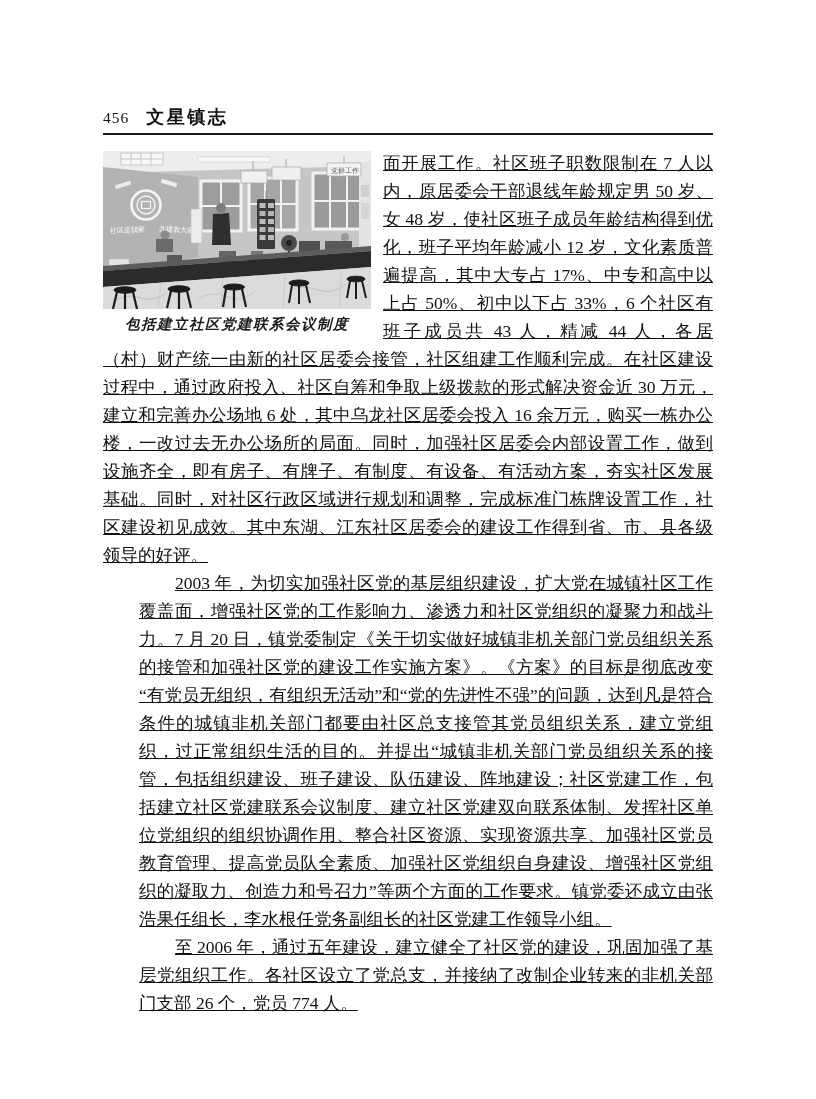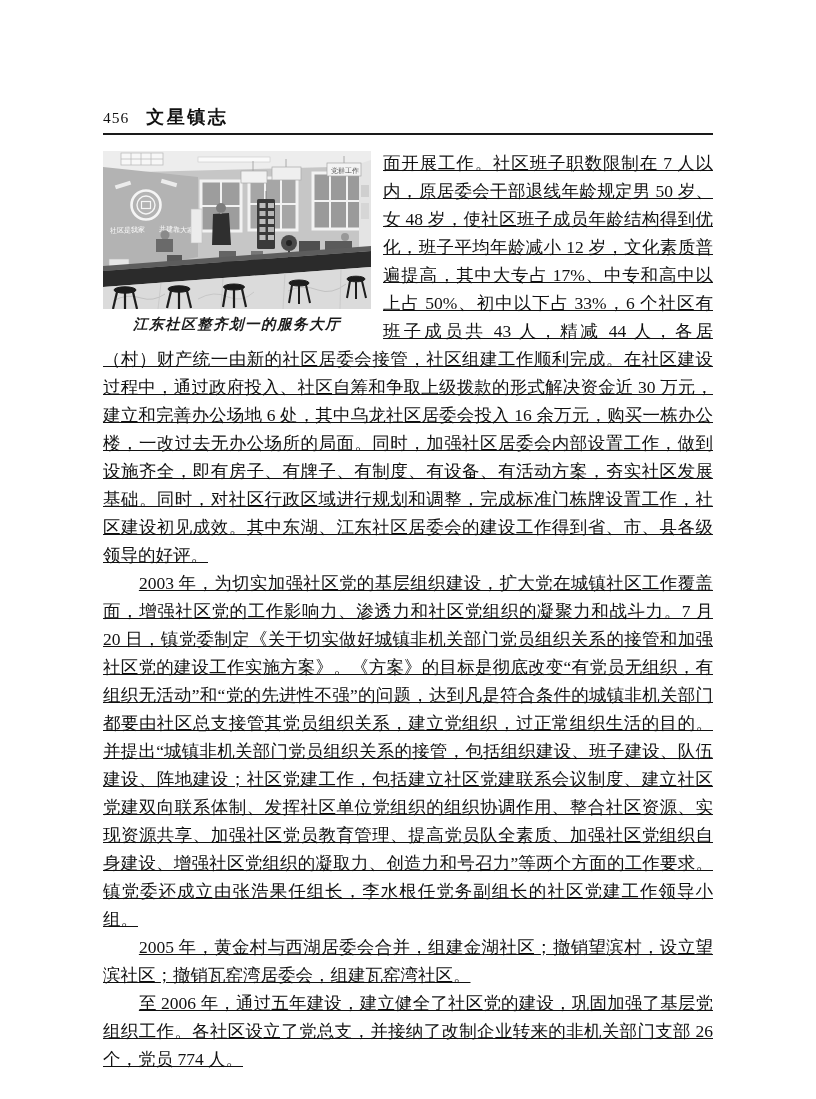--- a/index.html
+++ b/index.html
@@ -37,21 +37,21 @@
     letter-spacing: 2.5px;
   }
   .body-text {
     margin-top: 14px;
     font-size: 17.5px;
     line-height: 28px;
     text-align: justify;
     text-justify: inter-character;
   }
   .body-text p { margin: 0; text-decoration: underline; }
-  .body-text p.indent { text-indent: 2.05em; }
+  .body-text p.indent { text-indent: 2.05em; margin-left: 36px; }
   .photo-figure {
     float: left;
     width: 268px;
     margin: 2px 12px 8px 0;
   }
   .photo-figure svg {
     display: block;
     width: 268px;
     height: 158px;
     background: #d9d9d9;
@@ -223,23 +223,22 @@
                 <line x1="203" y1="134" x2="207" y2="152" stroke-width="2"></line>
               </g>
             <g>
                 <ellipse cx="253" cy="128" rx="9" ry="2.8"></ellipse>
                 <line x1="247" y1="130" x2="244" y2="147" stroke-width="2"></line>
                 <line x1="253" y1="131" x2="253" y2="148" stroke-width="2"></line>
                 <line x1="259" y1="130" x2="263" y2="147" stroke-width="2"></line>
               </g>
           </g>
         </svg>
-        <figcaption class="photo-caption">江东社区整齐划一的服务大厅</figcaption>
+        <figcaption class="photo-caption">包括建立社区党建联系会议制度</figcaption>
       </figure>
 
       <p>面开展工作。社区班子职数限制在 7 人以内，原居委会干部退线年龄规定男 50 岁、女 48 岁，使社区班子成员年龄结构得到优化，班子平均年龄减小 12 岁，文化素质普遍提高，其中大专占 17%、中专和高中以上占 50%、初中以下占 33%，6 个社区有班子成员共 43 人，精减 44 人，各居（村）财产统一由新的社区居委会接管，社区组建工作顺利完成。在社区建设过程中，通过政府投入、社区自筹和争取上级拨款的形式解决资金近 30 万元，建立和完善办公场地 6 处，其中乌龙社区居委会投入 16 余万元，购买一栋办公楼，一改过去无办公场所的局面。同时，加强社区居委会内部设置工作，做到设施齐全，即有房子、有牌子、有制度、有设备、有活动方案，夯实社区发展基础。同时，对社区行政区域进行规划和调整，完成标准门栋牌设置工作，社区建设初见成效。其中东湖、江东社区居委会的建设工作得到省、市、县各级领导的好评。</p>
       <p class="indent">2003 年，为切实加强社区党的基层组织建设，扩大党在城镇社区工作覆盖面，增强社区党的工作影响力、渗透力和社区党组织的凝聚力和战斗力。7 月 20 日，镇党委制定《关于切实做好城镇非机关部门党员组织关系的接管和加强社区党的建设工作实施方案》。《方案》的目标是彻底改变“有党员无组织，有组织无活动”和“党的先进性不强”的问题，达到凡是符合条件的城镇非机关部门都要由社区总支接管其党员组织关系，建立党组织，过正常组织生活的目的。并提出“城镇非机关部门党员组织关系的接管，包括组织建设、班子建设、队伍建设、阵地建设；社区党建工作，包括建立社区党建联系会议制度、建立社区党建双向联系体制、发挥社区单位党组织的组织协调作用、整合社区资源、实现资源共享、加强社区党员教育管理、提高党员队全素质、加强社区党组织自身建设、增强社区党组织的凝取力、创造力和号召力”等两个方面的工作要求。镇党委还成立由张浩果任组长，李水根任党务副组长的社区党建工作领导小组。</p>
-      <p class="indent">2005 年，黄金村与西湖居委会合并，组建金湖社区；撤销望滨村，设立望滨社区；撤销瓦窑湾居委会，组建瓦窑湾社区。</p>
       <p class="indent">至 2006 年，通过五年建设，建立健全了社区党的建设，巩固加强了基层党组织工作。各社区设立了党总支，并接纳了改制企业转来的非机关部门支部 26 个，党员 774 人。</p>
 
     </div>
   </div>
 </div>
 
 </body></html>

